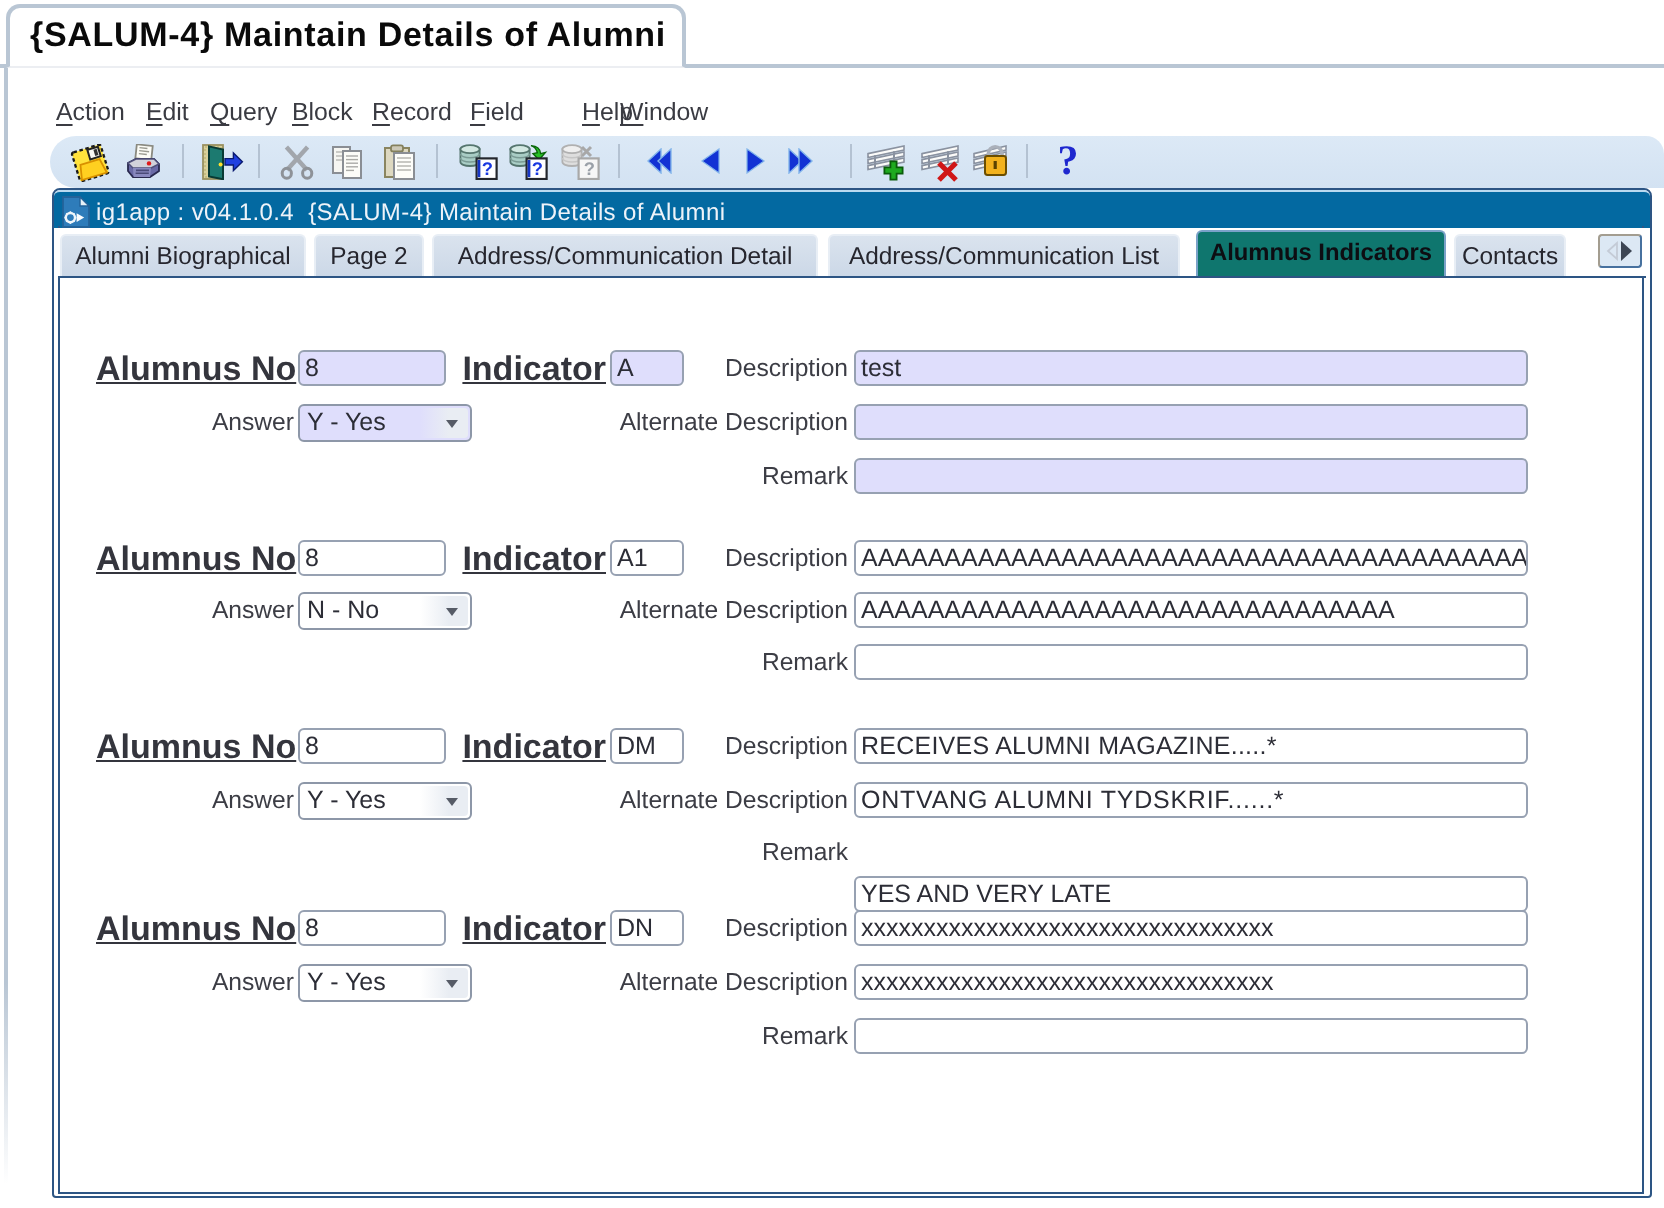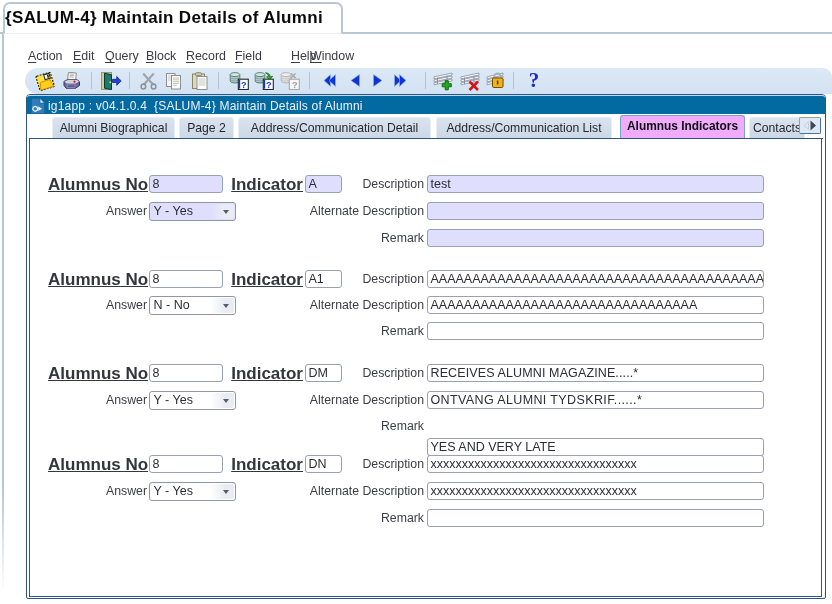--- a/index.html
+++ b/index.html
@@ -2,21 +2,21 @@
 <html><head>
 <meta charset="utf-8">
 <style>
 * { margin:0; padding:0; box-sizing:border-box; }
 html,body { width:832px; height:604px; background:#fff; font-family:"Liberation Sans",sans-serif; overflow:hidden; position:relative; }
 
 
 #toptab { position:absolute; left:3px; top:2px; width:340px; height:32px; z-index:2;
   border:2px solid #b9c6d4; border-bottom:1px solid #ecEEf2; border-radius:7px 7px 0 0;
   background:#fff; font-weight:bold; font-size:17px; color:#0a0a0a;
-  line-height:27px; padding-left:0; letter-spacing:0.35px; }
+  line-height:27px; padding-left:10px; letter-spacing:0.35px; }
 
 
 #panel { position:absolute; left:0; top:32px; width:832px; height:572px;
   border-top:2px solid #b9c6d4; background:#fff; }
 #panelleft { position:absolute; left:2px; top:32px; width:2px; height:560px;
   background:linear-gradient(#b9c6d4 82%, rgba(185,198,212,0)); }
 
 
 .menuitem { position:absolute; top:50px; font-size:12.4px; color:#3a3b42; line-height:12px; white-space:nowrap; }
 .menuitem u { text-decoration:underline; text-underline-offset:2px; }
@@ -34,22 +34,22 @@
   border-left:1px solid #2d5584; border-right:1px solid #2d5584; border-bottom:1px solid #2d5584; }
 #titlebar { position:absolute; left:0; top:0; width:100%; height:19px;
   background:#0369a1; border-radius:3px 3px 0 0; border-top:1px solid #badaf0; }
 #titletext { position:absolute; left:21px; top:3px; font-size:12px; color:#eef3f9; letter-spacing:0.2px; white-space:nowrap; }
 #titleicon { position:absolute; left:4px; top:2px; }
 
 
 #tabstrip { position:absolute; left:2px; top:19px; width:794px; height:25px; background:#fff; }
 .ftab { position:absolute; top:3px; height:21px; background:linear-gradient(#dae3ee,#ccd8e7);
   border:1px solid #e8eef5; border-bottom:none; border-radius:3px 3px 0 0;
-  font-size:12.2px; color:#26262e; text-align:center; line-height:20px; white-space:nowrap;margin-left:22px; }
-.ftab.sel { top:1px; height:23px; background:#f0abfc; border:1px solid #7aa2c8; border-bottom:none; color:#0d0d12; font-weight:bold; font-size:11.9px; }
+  font-size:12.2px; color:#26262e; text-align:center; line-height:20px; white-space:nowrap; }
+.ftab.sel { top:1px; height:23px; background:#0f766e; border:1px solid #7aa2c8; border-bottom:none; color:#0d0d12; font-weight:bold; font-size:11.9px; }
 #tabline { position:absolute; left:0; bottom:0; width:100%; height:1px; background:#2d5584; }
 #tabbtn { position:absolute; right:2px; top:3px; width:22px; height:17px; border-radius:2px;
   border-top:1px solid #a39d90; border-left:1px solid #a39d90; border-right:1px solid #47719f; border-bottom:1px solid #47719f;
   background:#dce8f4; }
 
 
 .flabel { position:absolute; font-size:12.3px; color:#3c3d45; text-align:right; line-height:13px; white-space:nowrap; }
 .flabel.b { font-weight:bold; color:#34353d; font-size:17px;text-decoration:underline; }
 .ffield { position:absolute; height:18px; border:1px solid #97a1b2; border-radius:3px; background:#fff;
   font-size:12.5px; color:#2c2d36; line-height:16px; padding-left:3px; white-space:nowrap; overflow:hidden; }

